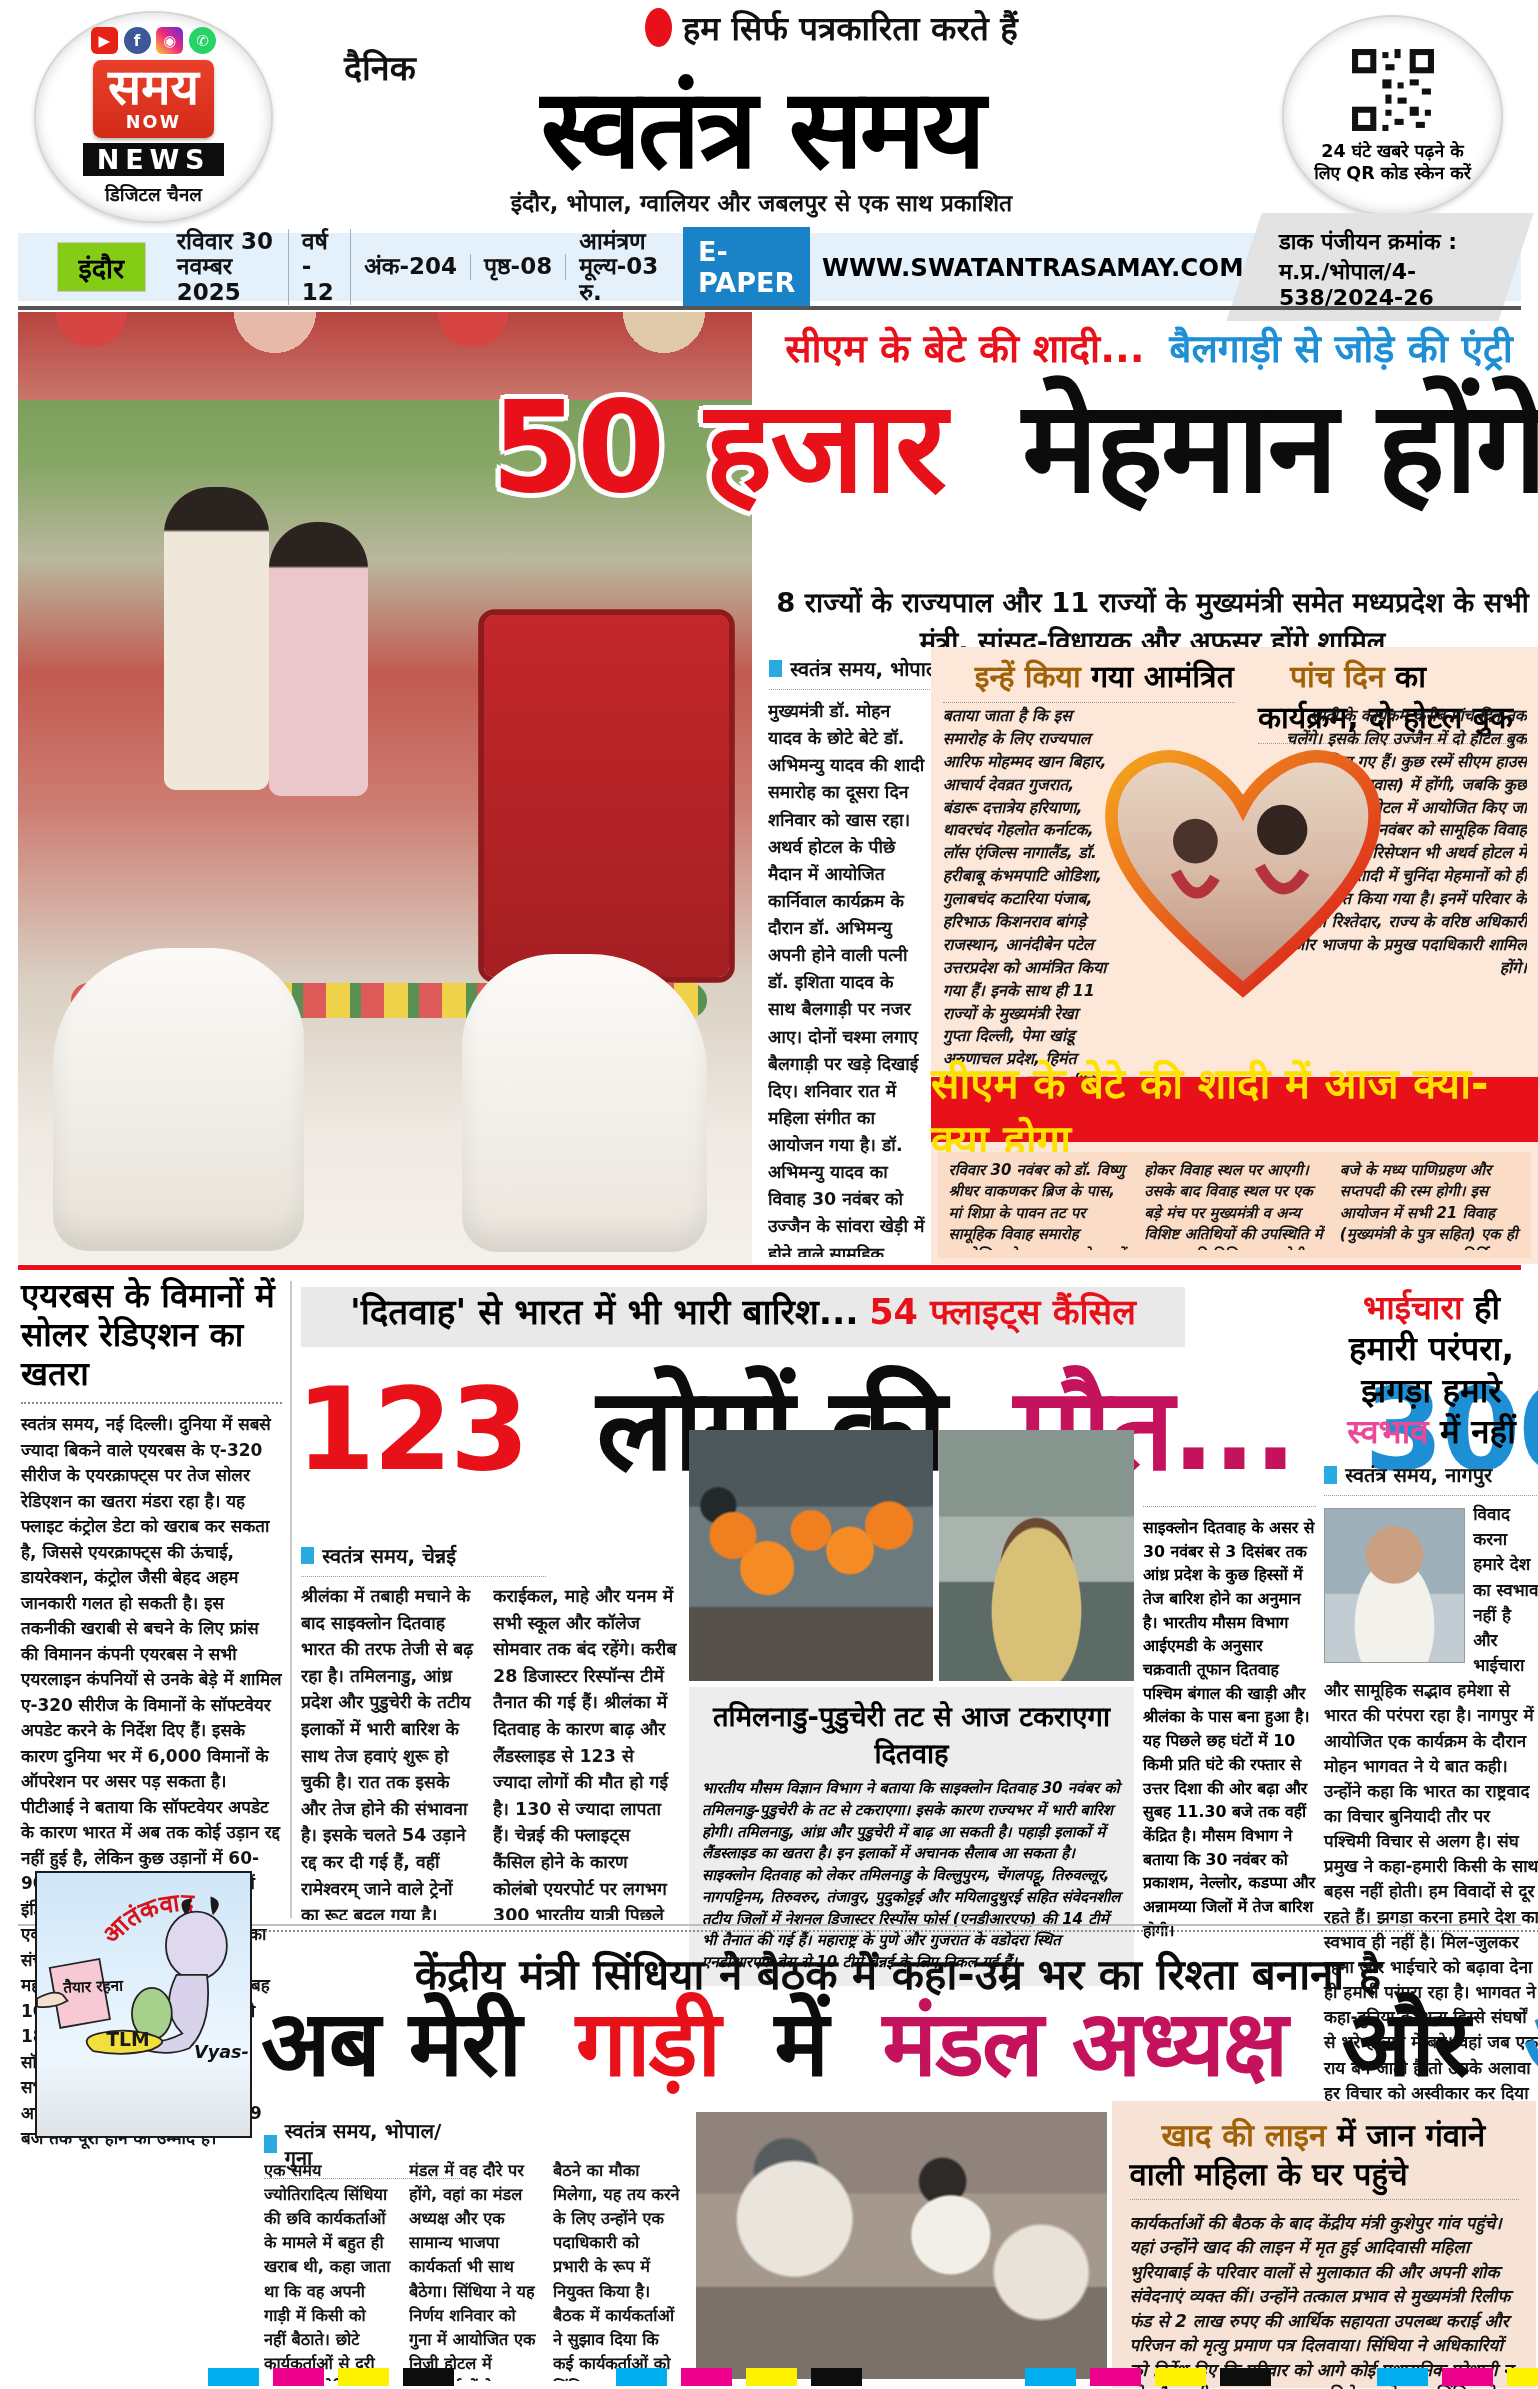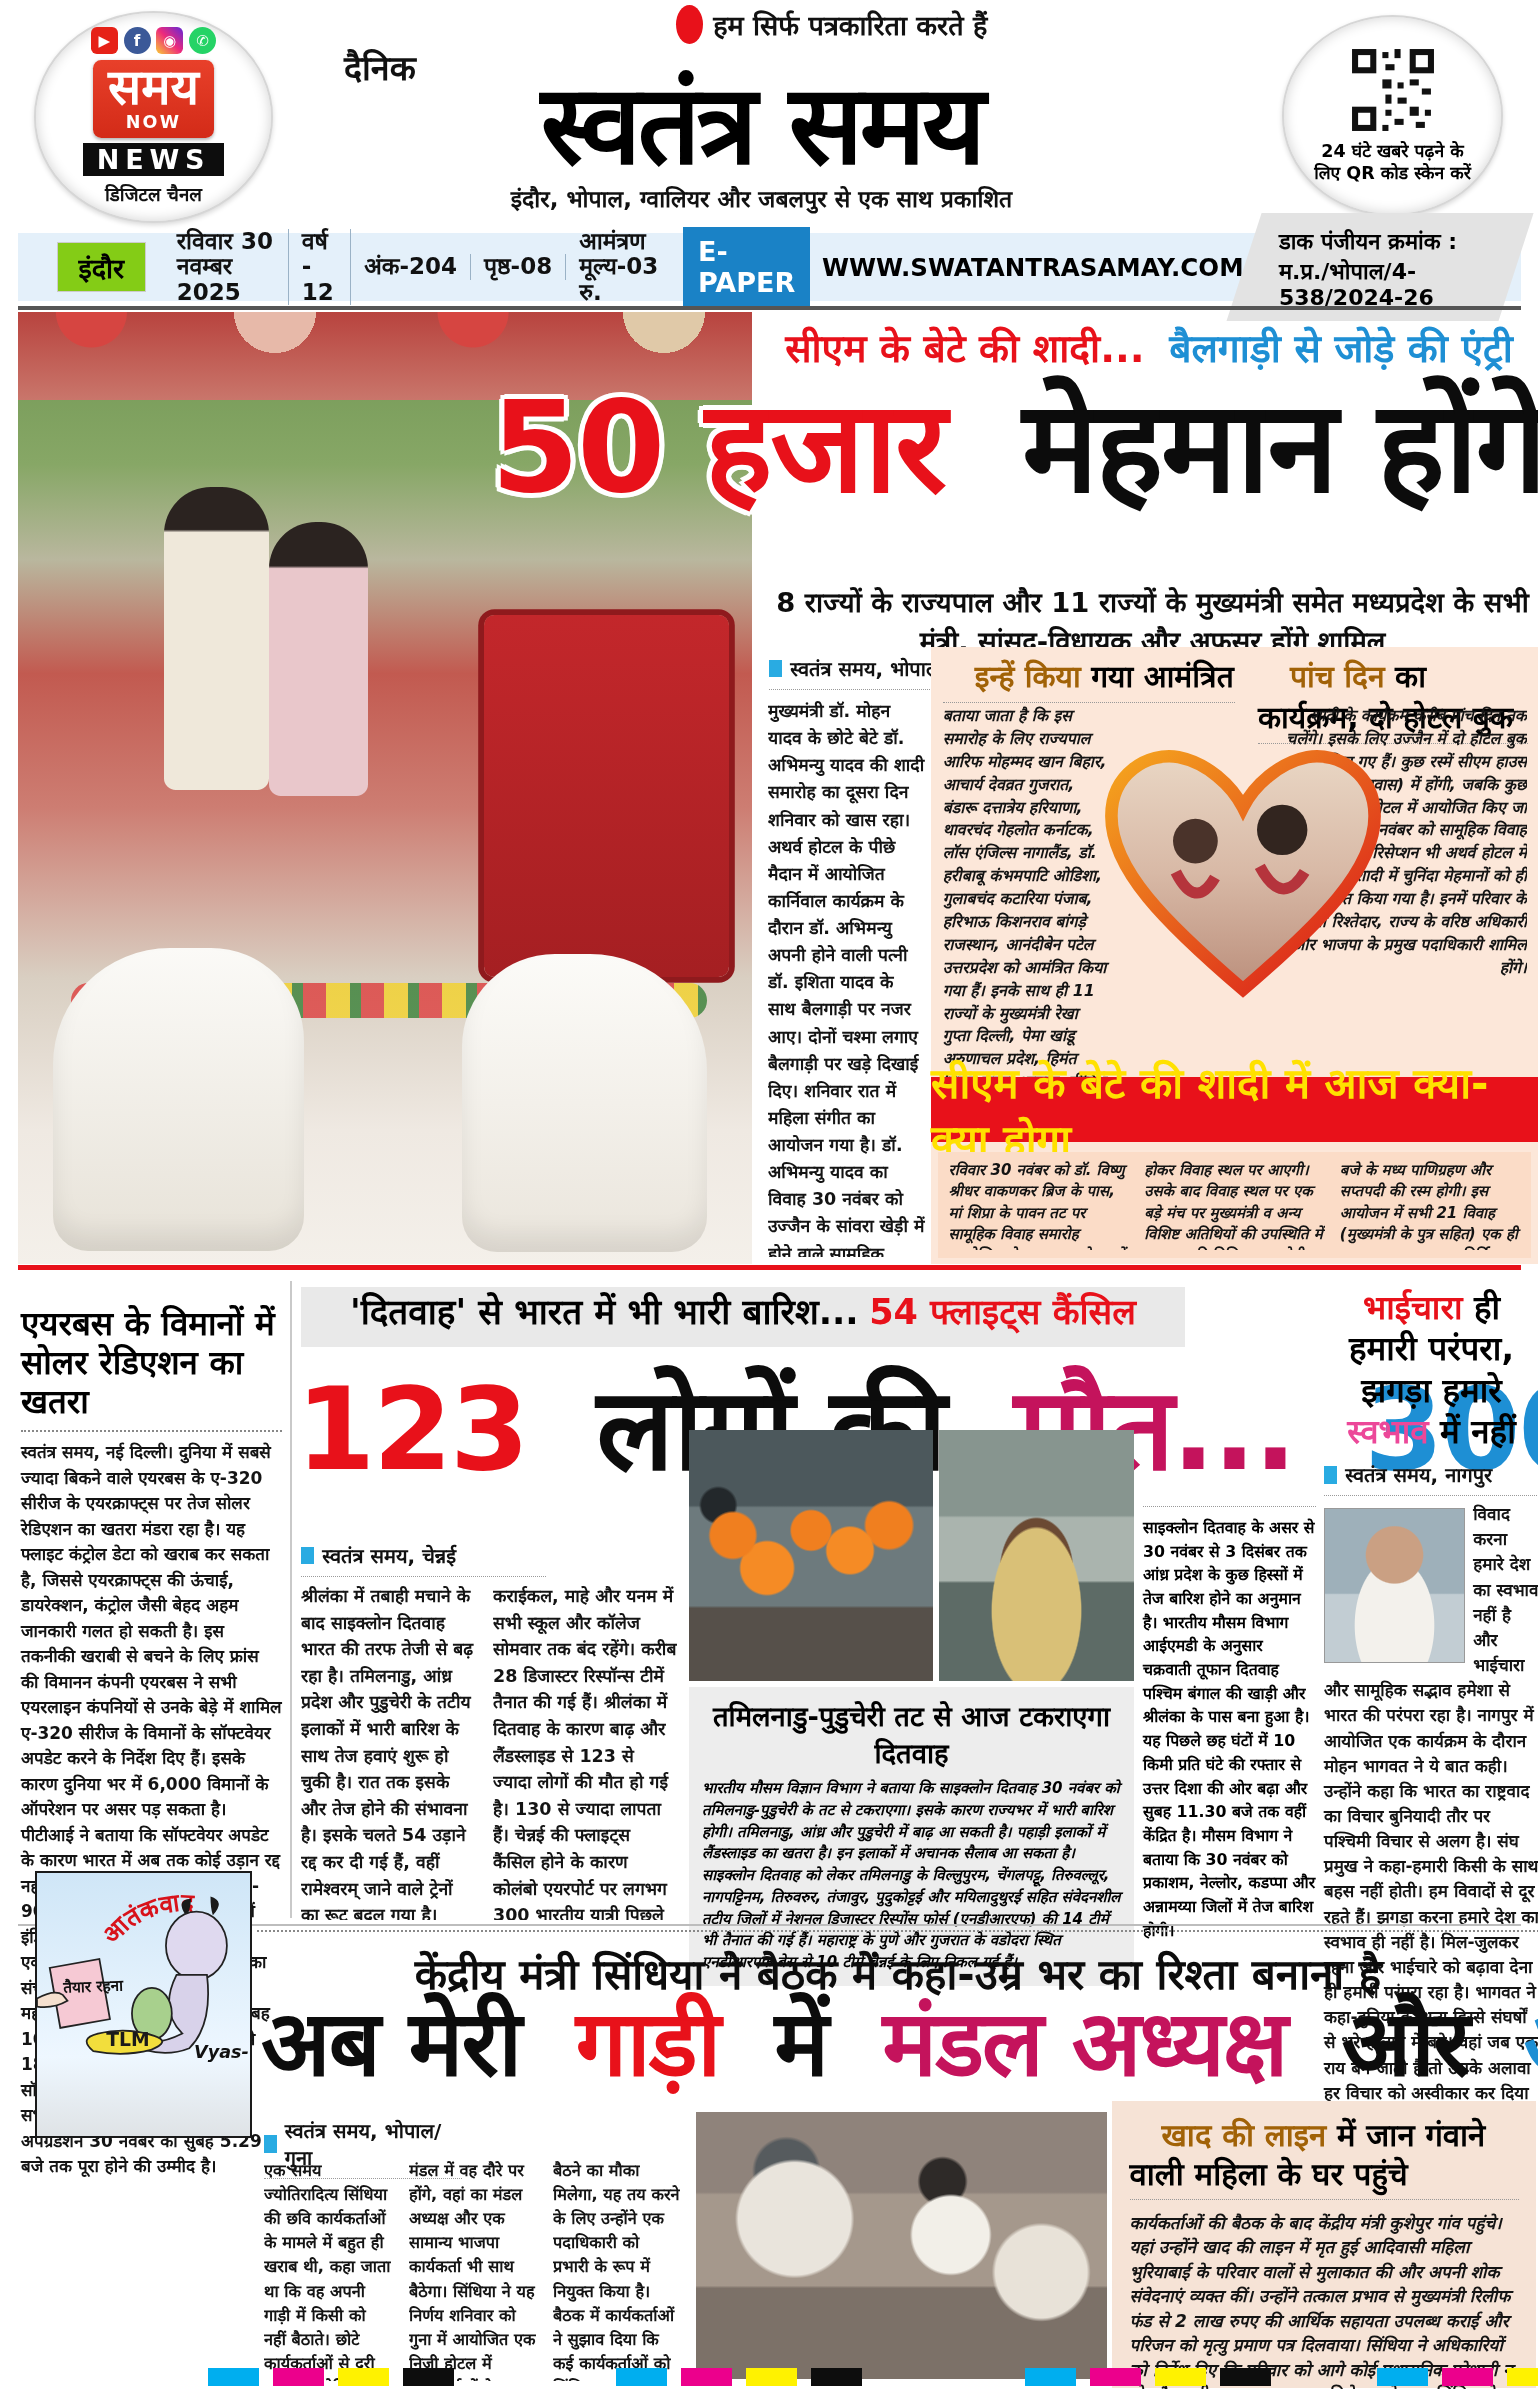--- a/index.html
+++ b/index.html
@@ -13,21 +13,21 @@
   .yt{background:#e62117;}
   .fb{background:#3b5998;border-radius:50%;}
   .ig{background:linear-gradient(45deg,#f9ce34,#ee2a7b,#6228d7);}
   .wa{background:#25d366;border-radius:50%;}
   .logo-red{background:linear-gradient(180deg,#e8402a,#d32b18);border-radius:8.2px;padding:3.5px 15px 5.8px;color:#fff;text-align:center;box-shadow:0 1.8px 3.5px rgba(0,0,0,.3);}
   .logo-red .hi{font-size:49px;font-weight:900;line-height:1;}
   .logo-red .now{font-size:17.5px;font-weight:900;letter-spacing:2.3px;}
   .logo-news{background:#0d0d0d;color:#fff;font-weight:900;font-size:27px;letter-spacing:5.8px;padding:1.2px 14px;margin-top:4.7px;}
   .logo-sub{font-size:18.7px;font-weight:800;color:#111;margin-top:4.7px;}
   .mast-center{position:absolute;left:274px;top:4.7px;width:975px;text-align:center;}
-  .tagline{font-size:27px;font-weight:800;color:#111;display:inline-flex;align-items:center;gap:10.5px;margin-left:140px;}
+  .tagline{font-size:33px;font-weight:800;color:#111;display:inline-flex;align-items:center;gap:10.5px;margin-left:140px;}
   .red-dot{width:27px;height:39px;background:#e8111a;border-radius:50%;display:inline-block;}
   .daily{position:absolute;left:70px;top:39px;font-size:34px;font-weight:900;color:#111;}
   .mast-title{font-size:110px;font-weight:900;color:#000;line-height:1.02;letter-spacing:-3.5px;margin-top:23px;}
   .mast-sub{font-size:23px;font-weight:800;color:#111;margin-top:1.2px;}
   .qr-oval{left:1282px;top:15px;width:217px;height:197px;}
   .qr-box{width:88px;height:88px;margin-bottom:5.8px;}
   .qr-caption{font-size:17.5px;font-weight:800;width:158px;text-align:center;line-height:1.3;}
 
   
   .infobar{position:absolute;left:17.5px;top:233px;width:1503px;height:68px;background:#e4f0fa;display:flex;align-items:center;}
@@ -79,21 +79,21 @@
   .invited-body{position:absolute;left:11.7px;top:58px;width:167px;height:414px;font-size:15.8px;line-height:1.45;overflow:hidden;}
   .program-body{position:absolute;left:342px;top:58px;width:254px;height:414px;font-size:15.8px;line-height:1.45;overflow:hidden;text-align:right;}
   .heart-wrap{position:absolute;left:172px;top:99px;width:280px;height:263px;z-index:3;}
   .panel-banner{position:absolute;left:0;top:430px;width:100%;height:65px;background:#e8111a;display:flex;align-items:center;justify-content:center;}
   .panel-banner span{color:#ffe100;font-size:42px;font-weight:900;}
   .schedule{position:absolute;left:7px;top:505px;width:593px;height:106px;background:#fbdcc7;display:flex;gap:15px;padding:8.2px 10.5px;box-sizing:border-box;}
   .schedule div{flex:1;font-size:15px;line-height:1.42;overflow:hidden;}
   .red-rule{position:absolute;left:17.5px;top:1265px;width:1503px;height:4.7px;background:#e8111a;}
 
   
-  .airbus{position:absolute;left:21px;top:1277px;width:261px;margin-top:28px;}
+  .airbus{position:absolute;left:21px;top:1277px;width:261px;}
   .airbus h2{margin:0 0 8.2px;font-size:33px;font-weight:900;line-height:1.18;border-bottom:2.3px dotted #888;padding-bottom:8.2px;}
   .airbus .bodytxt{font-size:17px;line-height:1.5;}
   .vline{position:absolute;left:290px;top:1281px;width:1.8px;height:637px;background:#c9c9c9;}
 
   .cy-kicker{position:absolute;left:301px;top:1287px;width:884px;height:60px;background:#e9e9e9;display:flex;align-items:flex-start;justify-content:center;font-size:35px;font-weight:700;gap:10.5px;}
   .cy-kicker .r{color:#e8111a;}
   .cy-head{position:absolute;left:296px;top:1353px;font-size:114px;font-weight:900;letter-spacing:-2.3px;line-height:1.35;}
   .cy-head .r{color:#e8111a;} .cy-head .k{color:#0c0c0c;} .cy-head .p{color:#c4135c;} .cy-head .b{color:#1e8fd4;}
   .cy-byline{position:absolute;left:301px;top:1542px;width:245px;}
   .cy-col{position:absolute;top:1583px;height:337px;font-size:17.5px;line-height:1.52;overflow:hidden;}

